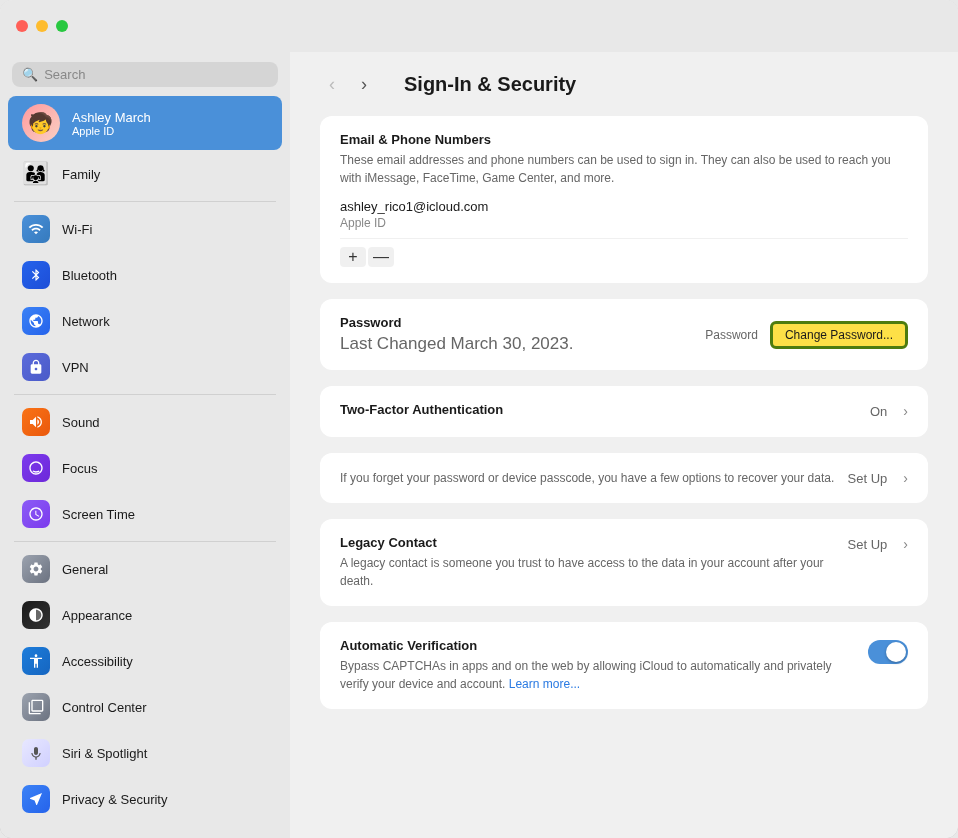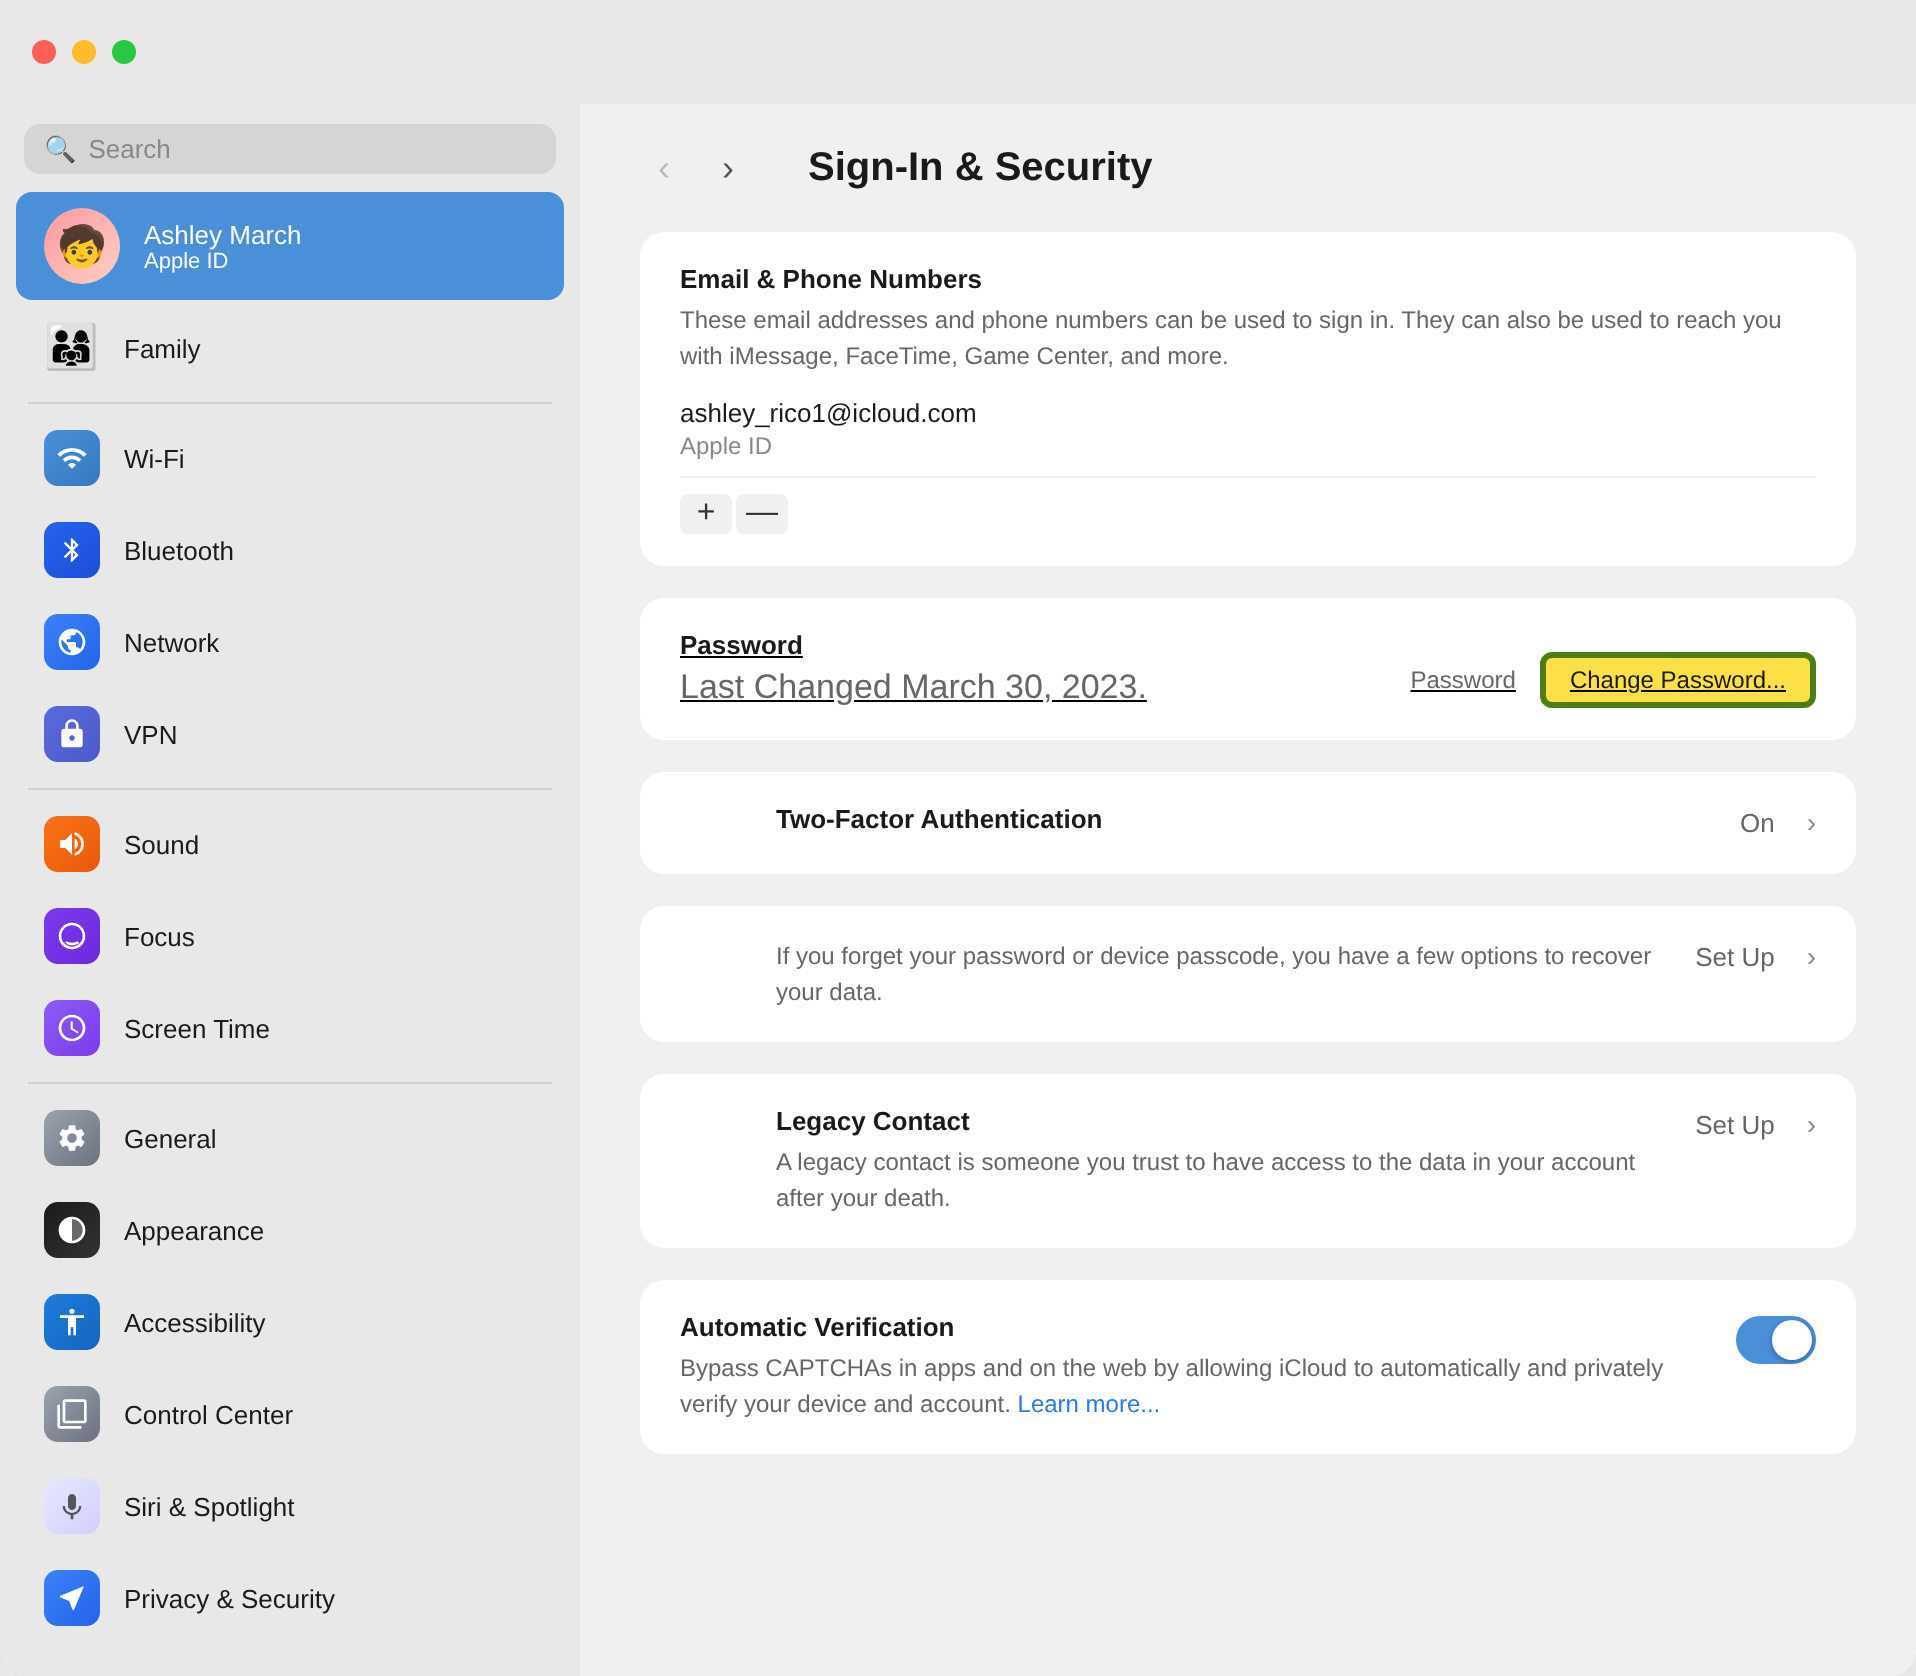--- a/index.html
+++ b/index.html
@@ -252,23 +252,22 @@
       display: flex;
       align-items: center;
       justify-content: center;
       font-size: 16px;
       color: #333;
     }
 
     
     .password-row {
       display: flex;
-      align-items: flex-end;
+      align-items: center;
       gap: 12px;
-      text-decoration: underline;
     }
 
     .password-info {
       flex: 1;
     }
 
     .password-meta {
       display: flex;
       align-items: center;
       gap: 12px;
@@ -293,21 +292,20 @@
     .date-text {
       font-size: 17px;
       color: #666;
       margin-top: 3px;
     }
 
     
     .row-with-status {
       display: flex;
       align-items: flex-start;
-      margin-left: 48px;
     }
 
     .row-main {
       flex: 1;
     }
 
     .row-right {
       display: flex;
       align-items: center;
       gap: 16px;

